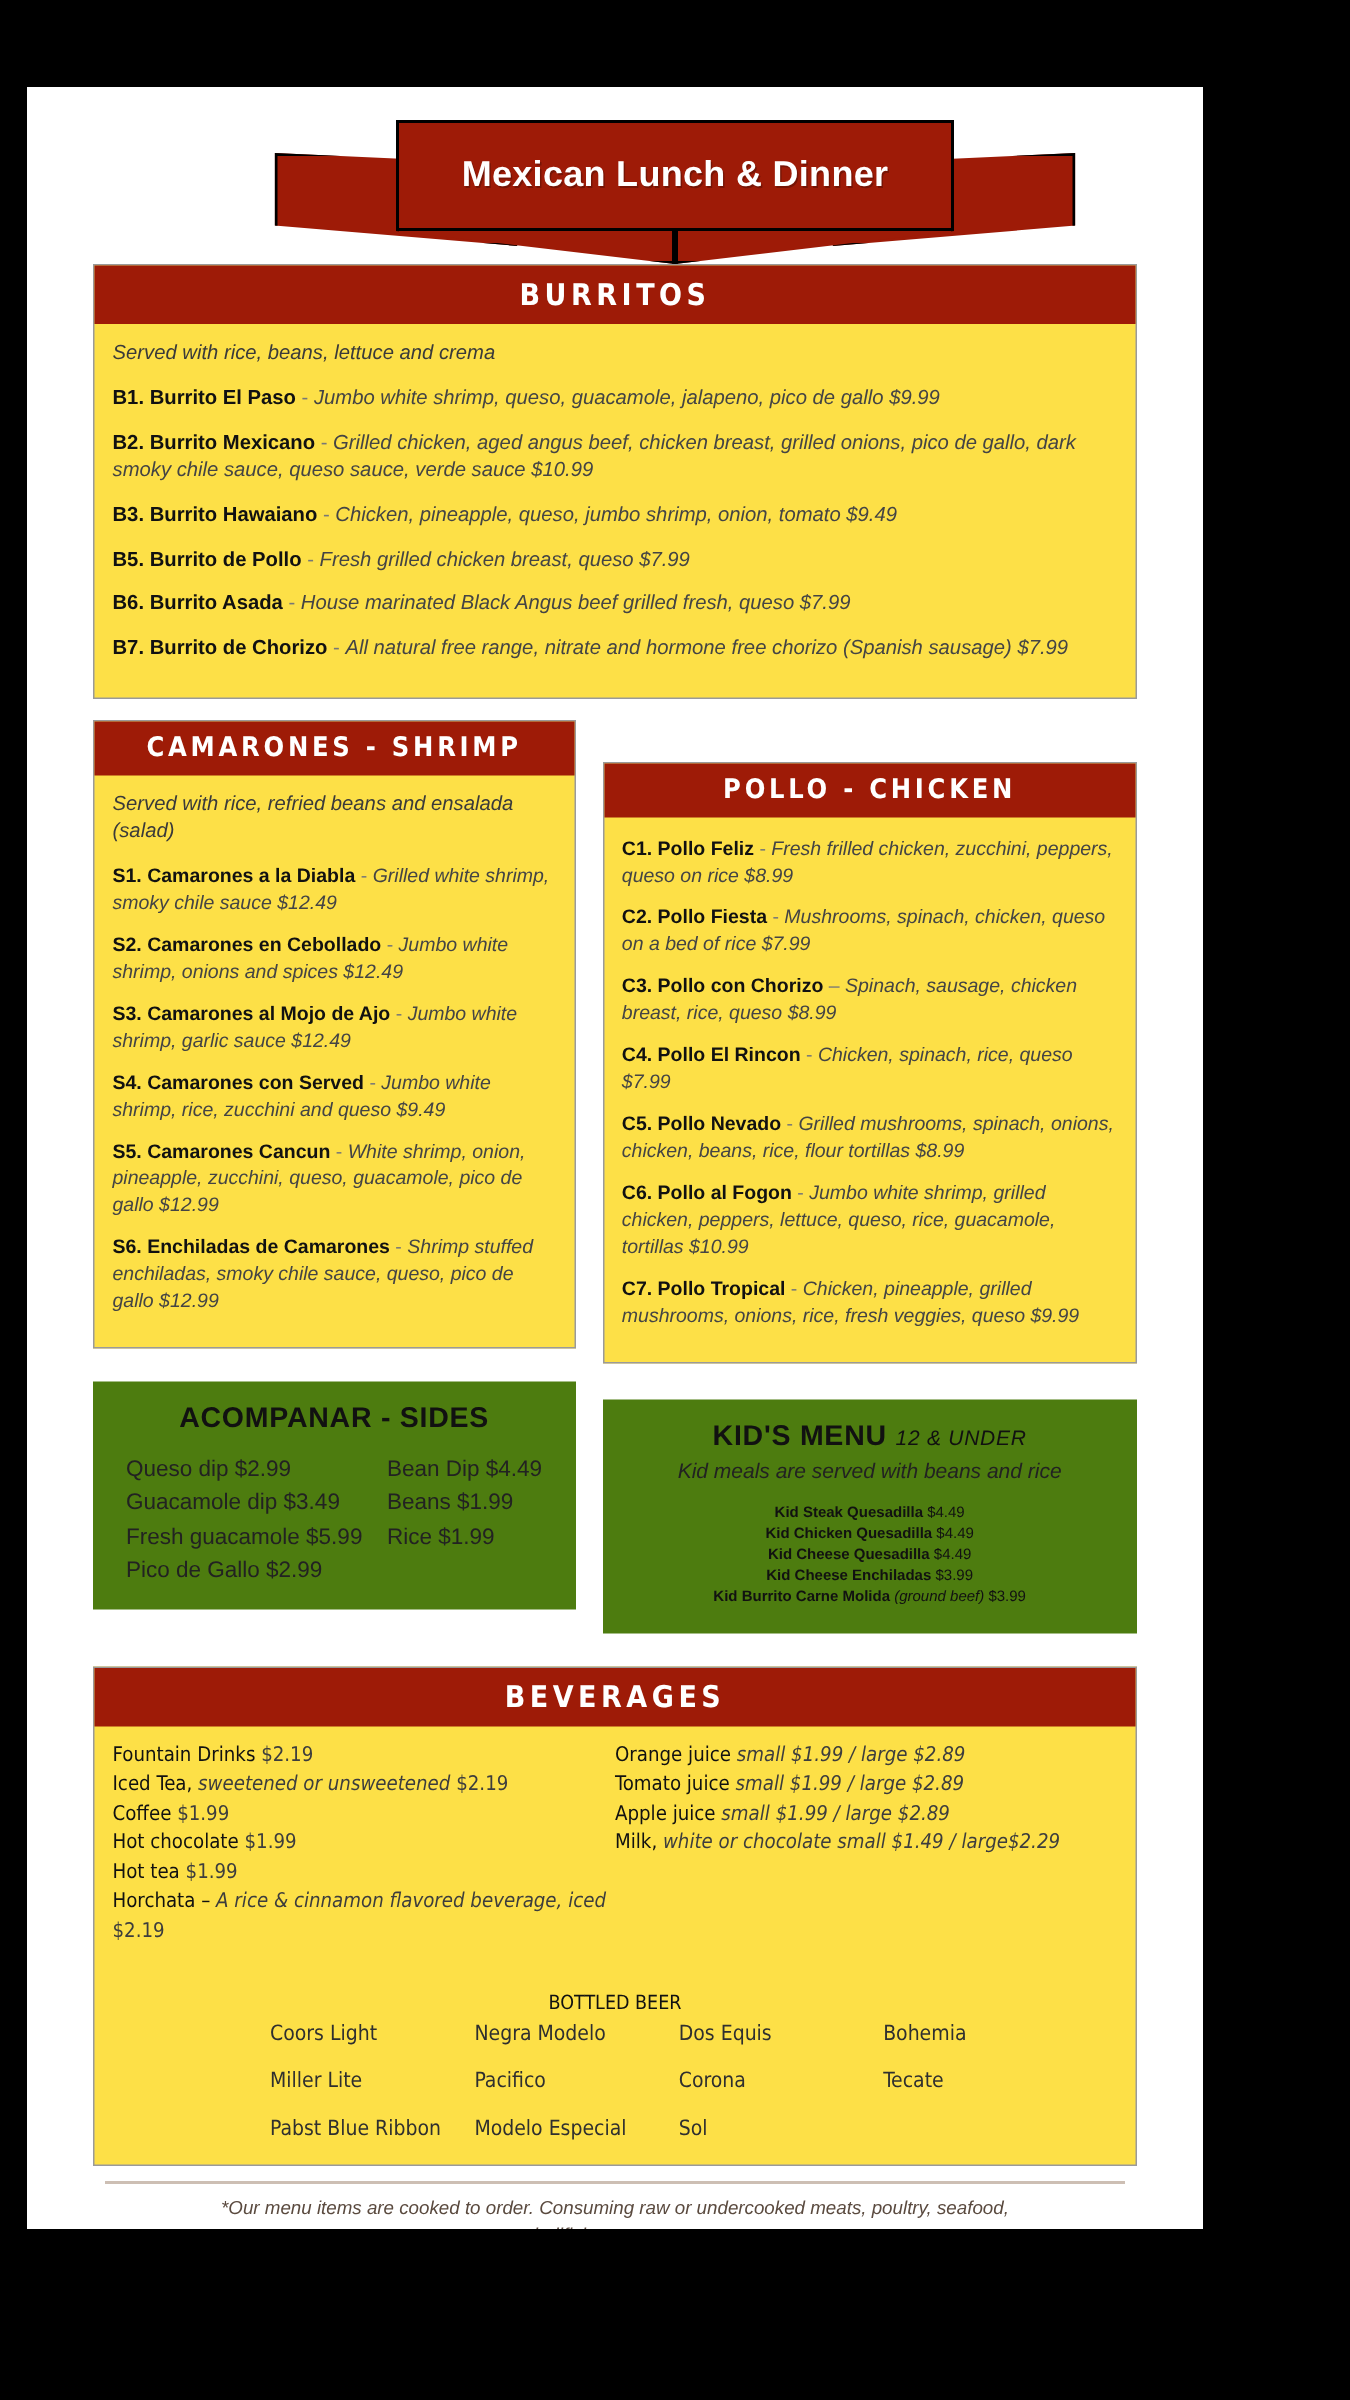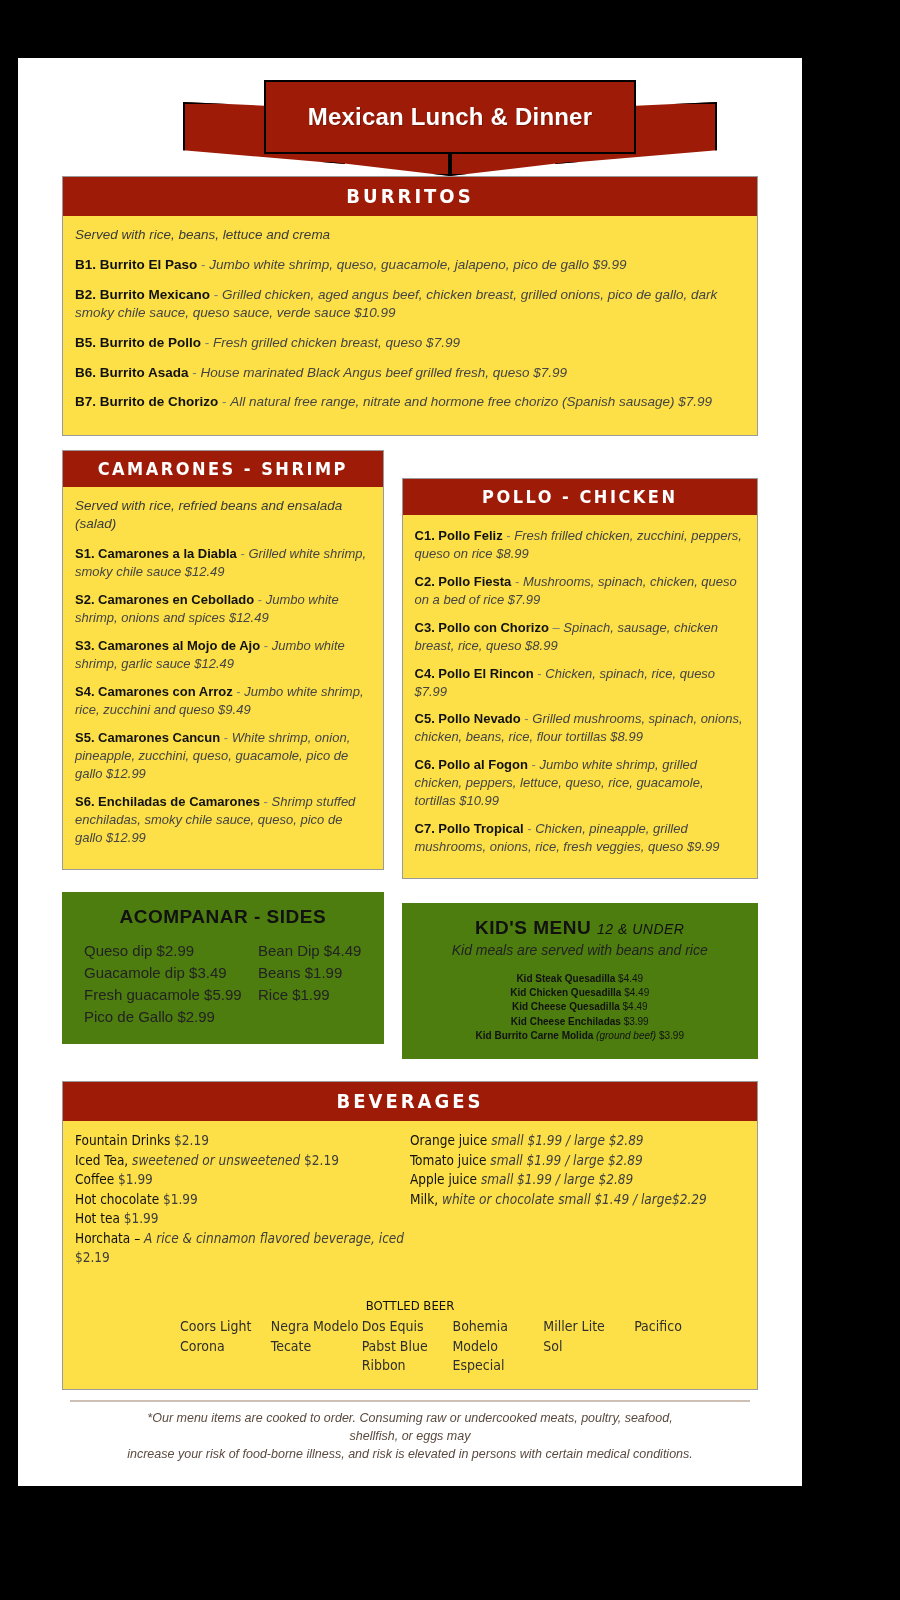--- a/index.html
+++ b/index.html
@@ -177,24 +177,24 @@
     font-weight: normal;
     font-size: 13px;
     color: #111;
     margin-top: 30px;
     margin-bottom: 4px;
     font-family: "DejaVu Sans", sans-serif;
     font-stretch: condensed;
   }
   .beer-grid {
     display: grid;
-    grid-template-columns: repeat(6, 1fr);
+    grid-template-columns: repeat(4, 1fr);
     padding-left: 105px;
     padding-right: 20px;
-    row-gap: 1px;
+    row-gap: 13px;
   }
   .beer-grid span {
     font-size: 14px;
     color: #2f2f2f;
     line-height: 1.35;
     font-family: "DejaVu Sans", sans-serif;
     font-stretch: condensed;
   }
 
   
@@ -231,39 +231,40 @@
 
   <div class="wrap">
 
     <div class="sec">
       <div class="sec-head">BURRITOS</div>
       <div class="sec-body">
         <div class="intro">Served with rice, beans, lettuce and crema</div>
         <div id="burritos-list">
             <div class="item"><span class="nm">B1. Burrito El Paso</span><span class="dash"> - </span><span>Jumbo white shrimp, queso, guacamole, jalapeno, pico de gallo $9.99</span></div>
             <div class="item"><span class="nm">B2. Burrito Mexicano</span><span class="dash"> - </span><span>Grilled chicken, aged angus beef, chicken breast, grilled onions, pico de gallo, dark smoky chile sauce, queso sauce, verde sauce $10.99</span></div>
+            <div class="item"><span class="nm">B3. Burrito Hawaiano</span><span class="dash"> - </span><span>Chicken, pineapple, queso, jumbo shrimp, onion, tomato $9.49</span></div>
             <div class="item"><span class="nm">B5. Burrito de Pollo</span><span class="dash"> - </span><span>Fresh grilled chicken breast, queso $7.99</span></div>
             <div class="item"><span class="nm">B6. Burrito Asada</span><span class="dash"> - </span><span>House marinated Black Angus beef grilled fresh, queso $7.99</span></div>
             <div class="item"><span class="nm">B7. Burrito de Chorizo</span><span class="dash"> - </span><span>All natural free range, nitrate and hormone free chorizo (Spanish sausage) $7.99</span></div>
           </div>
       </div>
     </div>
 
     <div class="mid-row">
 
       <div class="col-left">
         <div class="sec">
           <div class="sec-head sm">CAMARONES - SHRIMP</div>
           <div class="sec-body">
             <div class="intro">Served with rice, refried beans and ensalada (salad)</div>
             <div id="camarones-list">
                 <div class="item sm"><span class="nm">S1. Camarones a la Diabla</span><span class="dash"> - </span><span>Grilled white shrimp, smoky chile sauce $12.49</span></div>
                 <div class="item sm"><span class="nm">S2. Camarones en Cebollado</span><span class="dash"> - </span><span>Jumbo white shrimp, onions and spices $12.49</span></div>
                 <div class="item sm"><span class="nm">S3. Camarones al Mojo de Ajo</span><span class="dash"> - </span><span>Jumbo white shrimp, garlic sauce $12.49</span></div>
-                <div class="item sm"><span class="nm">S4. Camarones con Arroz</span><span class="dash"> - </span><span>Jumbo white shrimp, rice, zucchini and queso $9.49</span></div>
+                <div class="item sm"><span class="nm">S4. Camarones con Served</span><span class="dash"> - </span><span>Jumbo white shrimp, rice, zucchini and queso $9.49</span></div>
                 <div class="item sm"><span class="nm">S5. Camarones Cancun</span><span class="dash"> - </span><span>White shrimp, onion, pineapple, zucchini, queso, guacamole, pico de gallo $12.99</span></div>
                 <div class="item sm"><span class="nm">S6. Enchiladas de Camarones</span><span class="dash"> - </span><span>Shrimp stuffed enchiladas, smoky chile sauce, queso, pico de gallo $12.99</span></div>
               </div>
           </div>
         </div>
 
         <div class="pink" style="margin-top:22px;">
           <div class="pink-title">ACOMPANAR - SIDES</div>
           <div class="sides-grid" id="sides-grid">
               <span>Queso dip $2.99</span>

